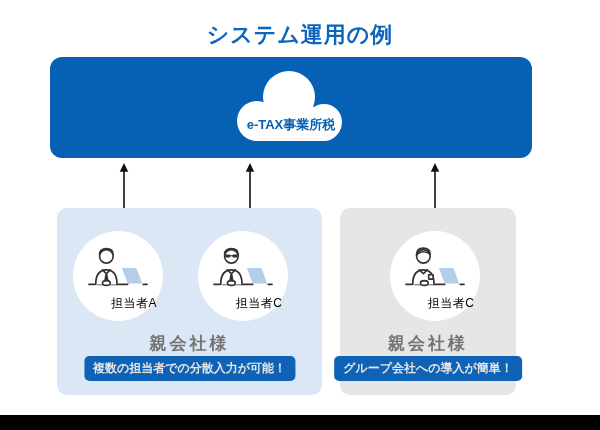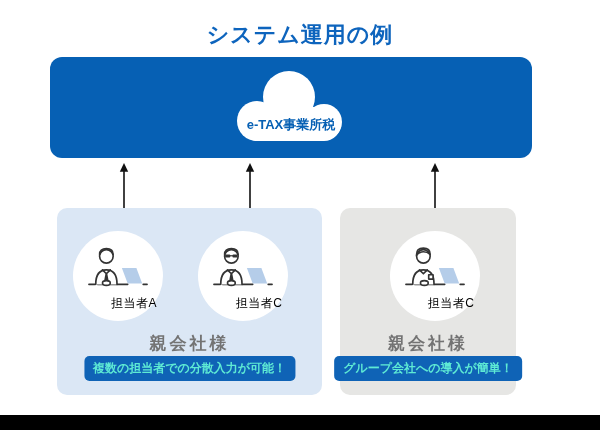--- a/index.html
+++ b/index.html
@@ -42,21 +42,21 @@
   .member-label{
     position:absolute;bottom:9px;left:16px;width:100%;text-align:center;
     font-size:12px;color:#000000;letter-spacing:0.5px;
   }
   .group-name{
     position:absolute;top:124px;left:0;width:100%;text-align:center;
     font-size:17px;font-weight:bold;color:#737373;letter-spacing:3px;
   }
   .badge{
     position:absolute;top:148px;left:50%;transform:translateX(-50%);
-    background:#0f63b6;color:#5eead4;font-size:12px;font-weight:bold;
+    background:#0f63b6;color:#e5e5e5;font-size:12px;font-weight:bold;
     padding:5px 9px;border-radius:5px;white-space:nowrap;line-height:1.25;
   }
   .footer-bar{
     position:absolute;left:0;top:415px;width:600px;height:15px;background:#000000;
   }
 </style>
 </head>
 <body>
 
 <div class="page">

